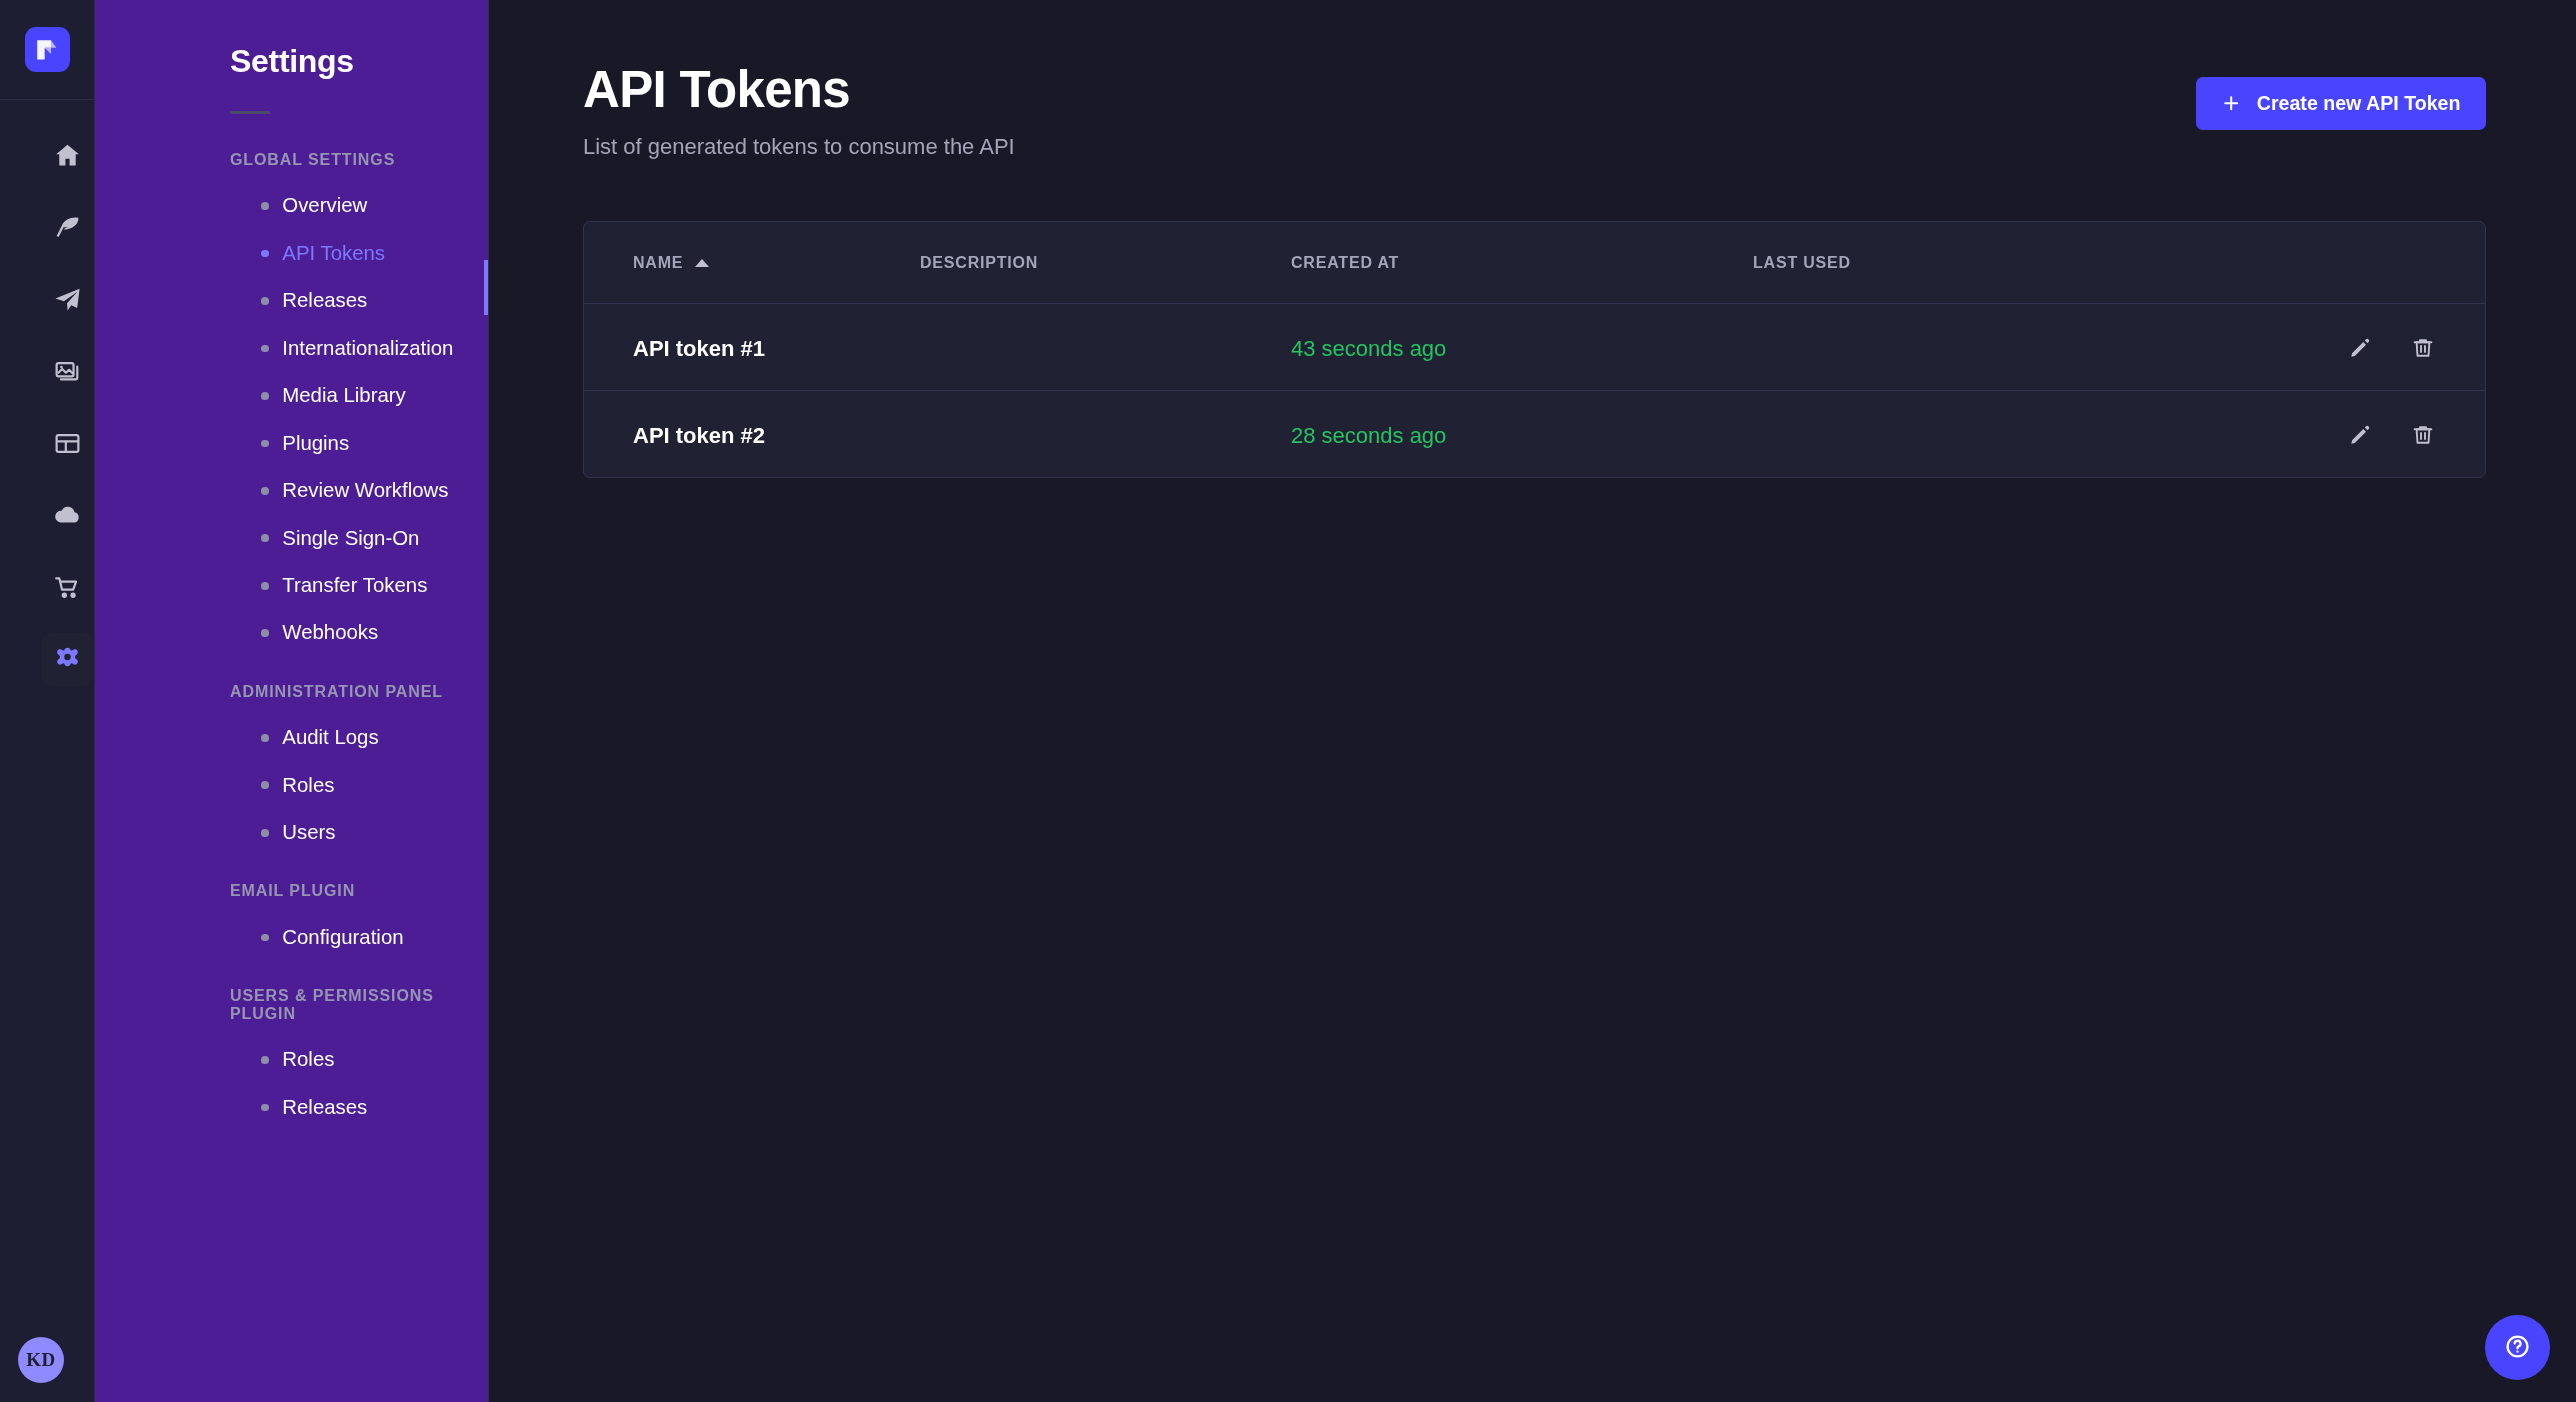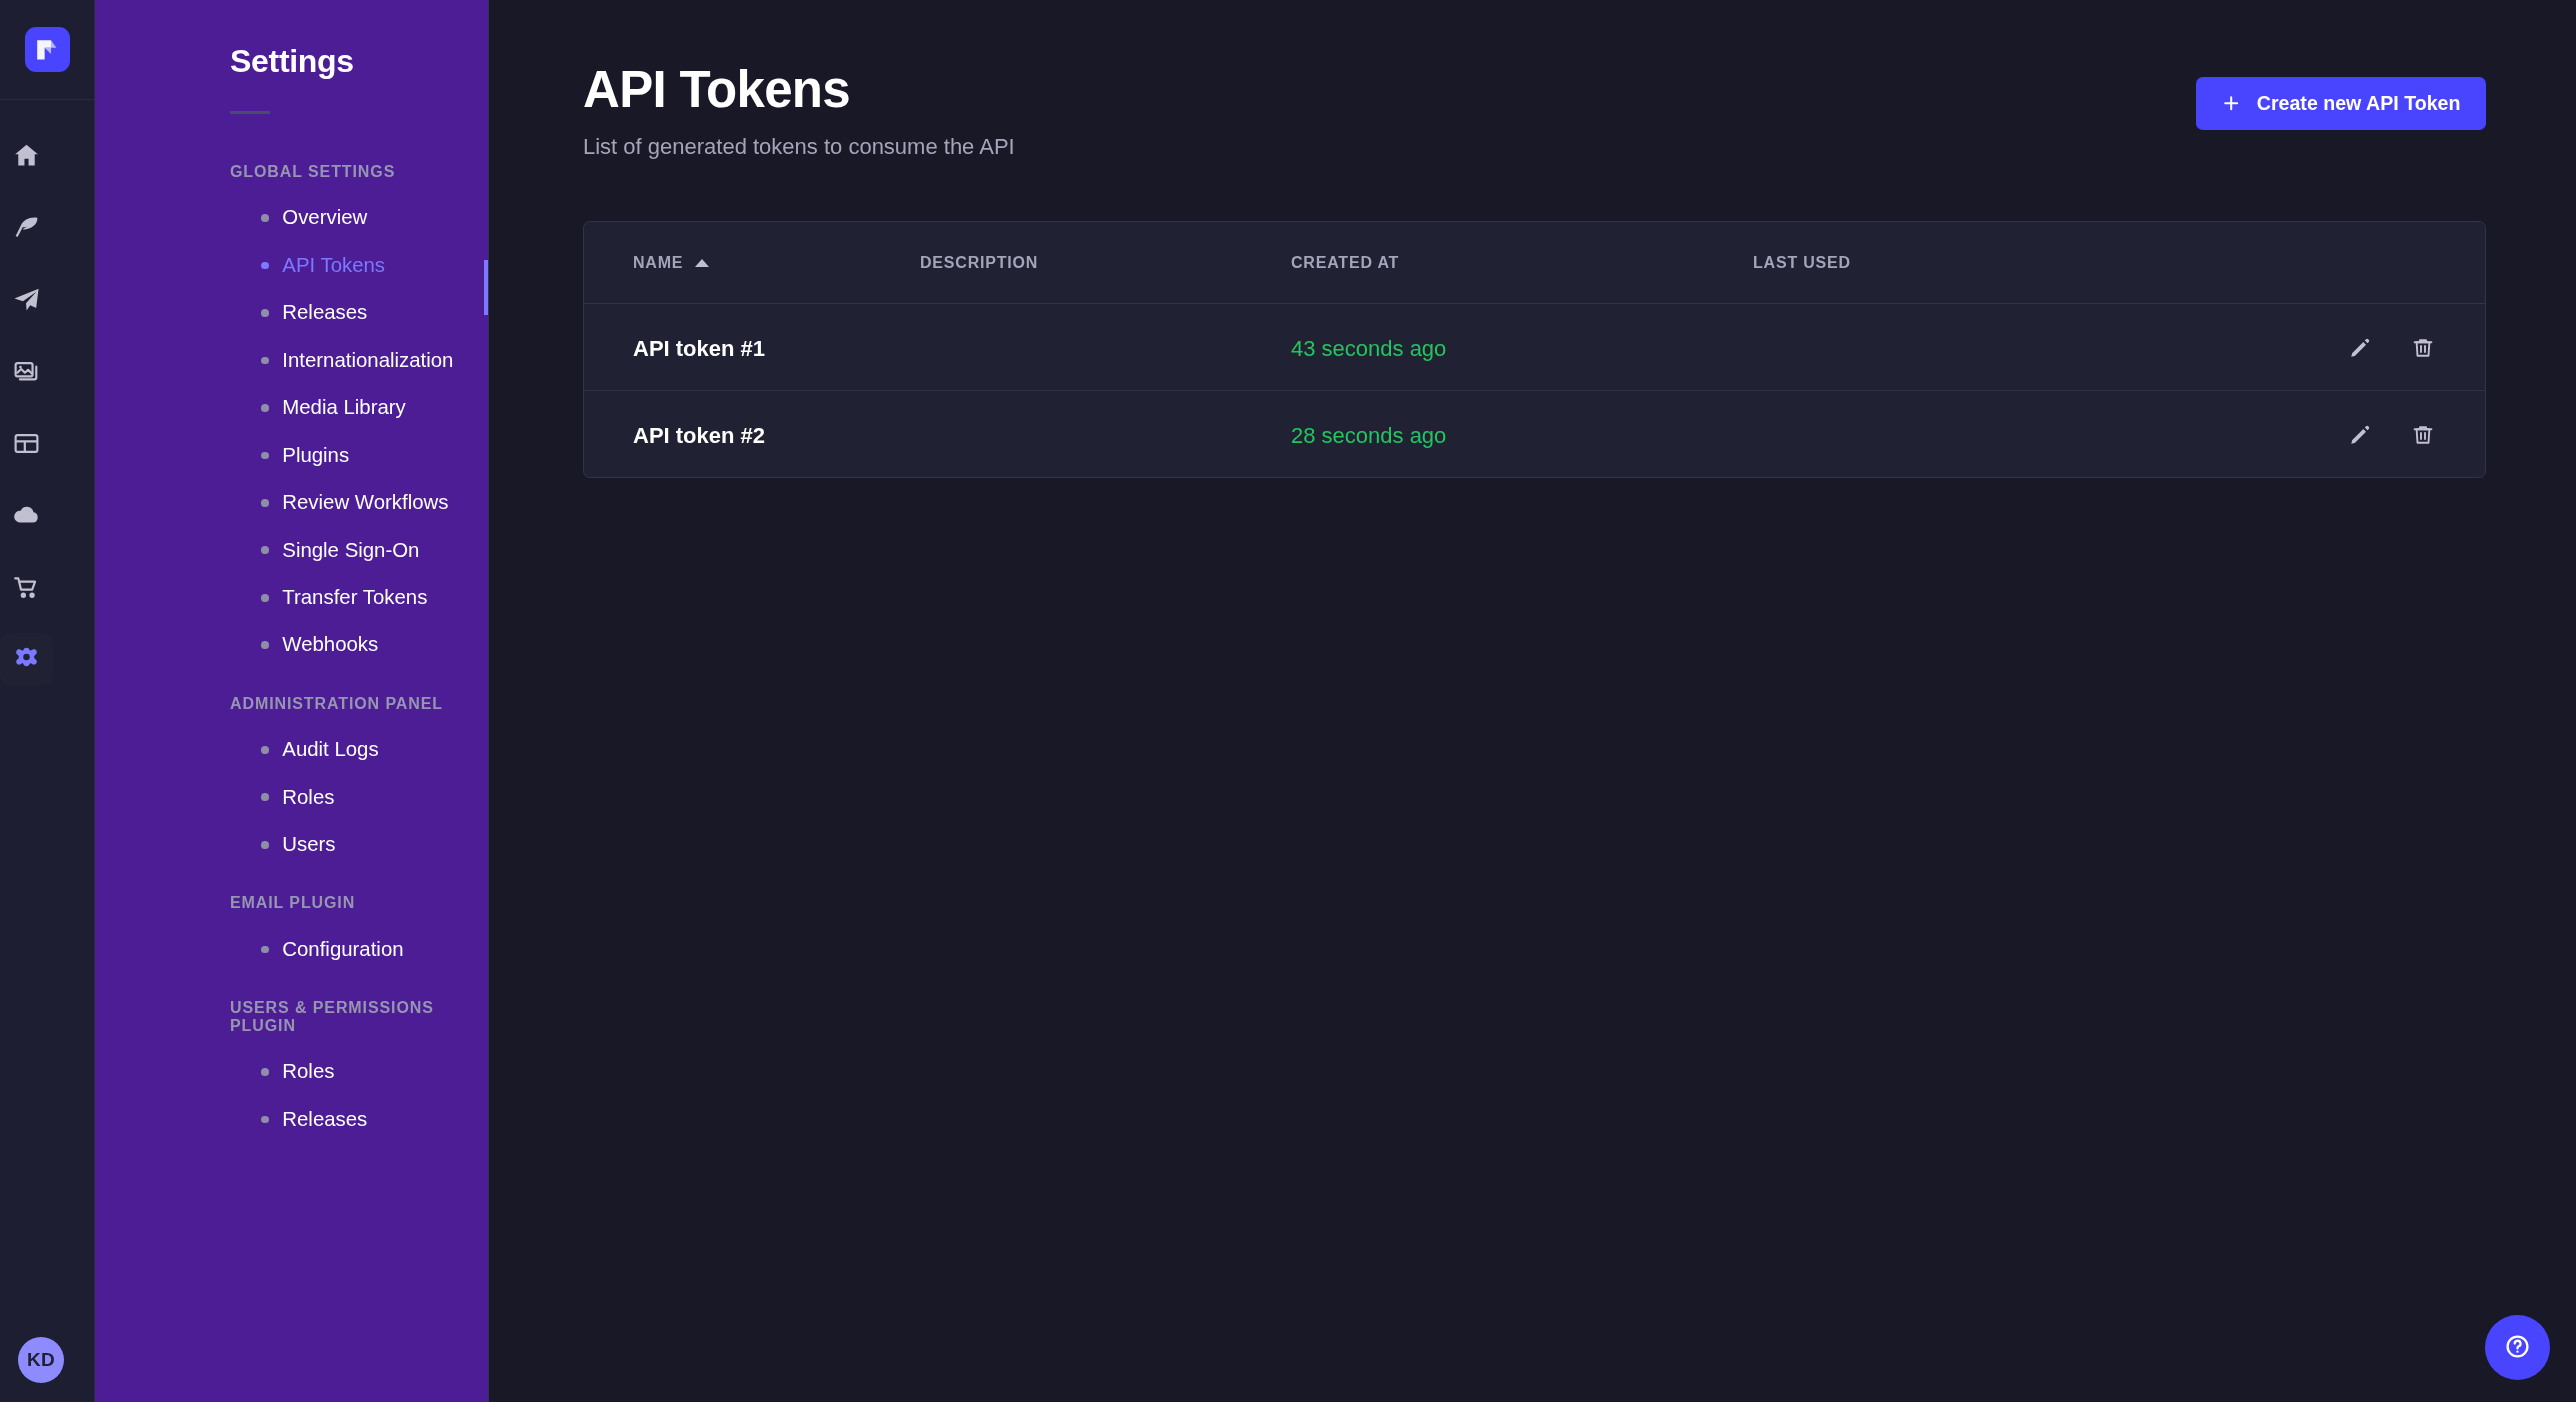--- a/index.html
+++ b/index.html
@@ -14,23 +14,24 @@
   .app { display: flex; width: 2576px; height: 1402px; position: relative; }
 
   
   .rail {
     width: 95px;
     height: 1402px;
     background: #1e1e33;
     border-right: 0.9px solid #2b2b44;
     display: flex;
     flex-direction: column;
-    align-items: flex-start;
+    align-items: flex-end;
     flex: 0 0 95px;
     position: relative;
+    font-family: Liberation Serif, serif;
   }
   .rail-logo-wrap {
     height: 100px;
     width: 100%;
     display: flex;
     align-items: center;
     justify-content: center;
     border-bottom: 0.9px solid #2b2b44;
   }
   .rail-logo {
@@ -93,21 +94,21 @@
   .sn-groups { padding: 31px 25.6px 0 135px; }
   .sn-group { margin-bottom: 5.1px; }
   .sn-group-label {
     font-size: 16px;
     letter-spacing: 0.9px;
     color: #9696b0;
     font-weight: 600;
     text-transform: uppercase;
     margin: 25.6px 0 13.6px 0;
   }
-  .sn-group:first-child .sn-group-label { margin-top: 18px; }
+  .sn-group:first-child .sn-group-label { margin-top: 6px; }
   .sn-links { list-style: none; }
   .sn-link {
     display: flex;
     align-items: center;
     gap: 13.6px;
     padding: 12px 0 12px 31px;
     font-size: 20.4px;
     color: #ffffff;
     cursor: pointer;
     line-height: 1.15;

